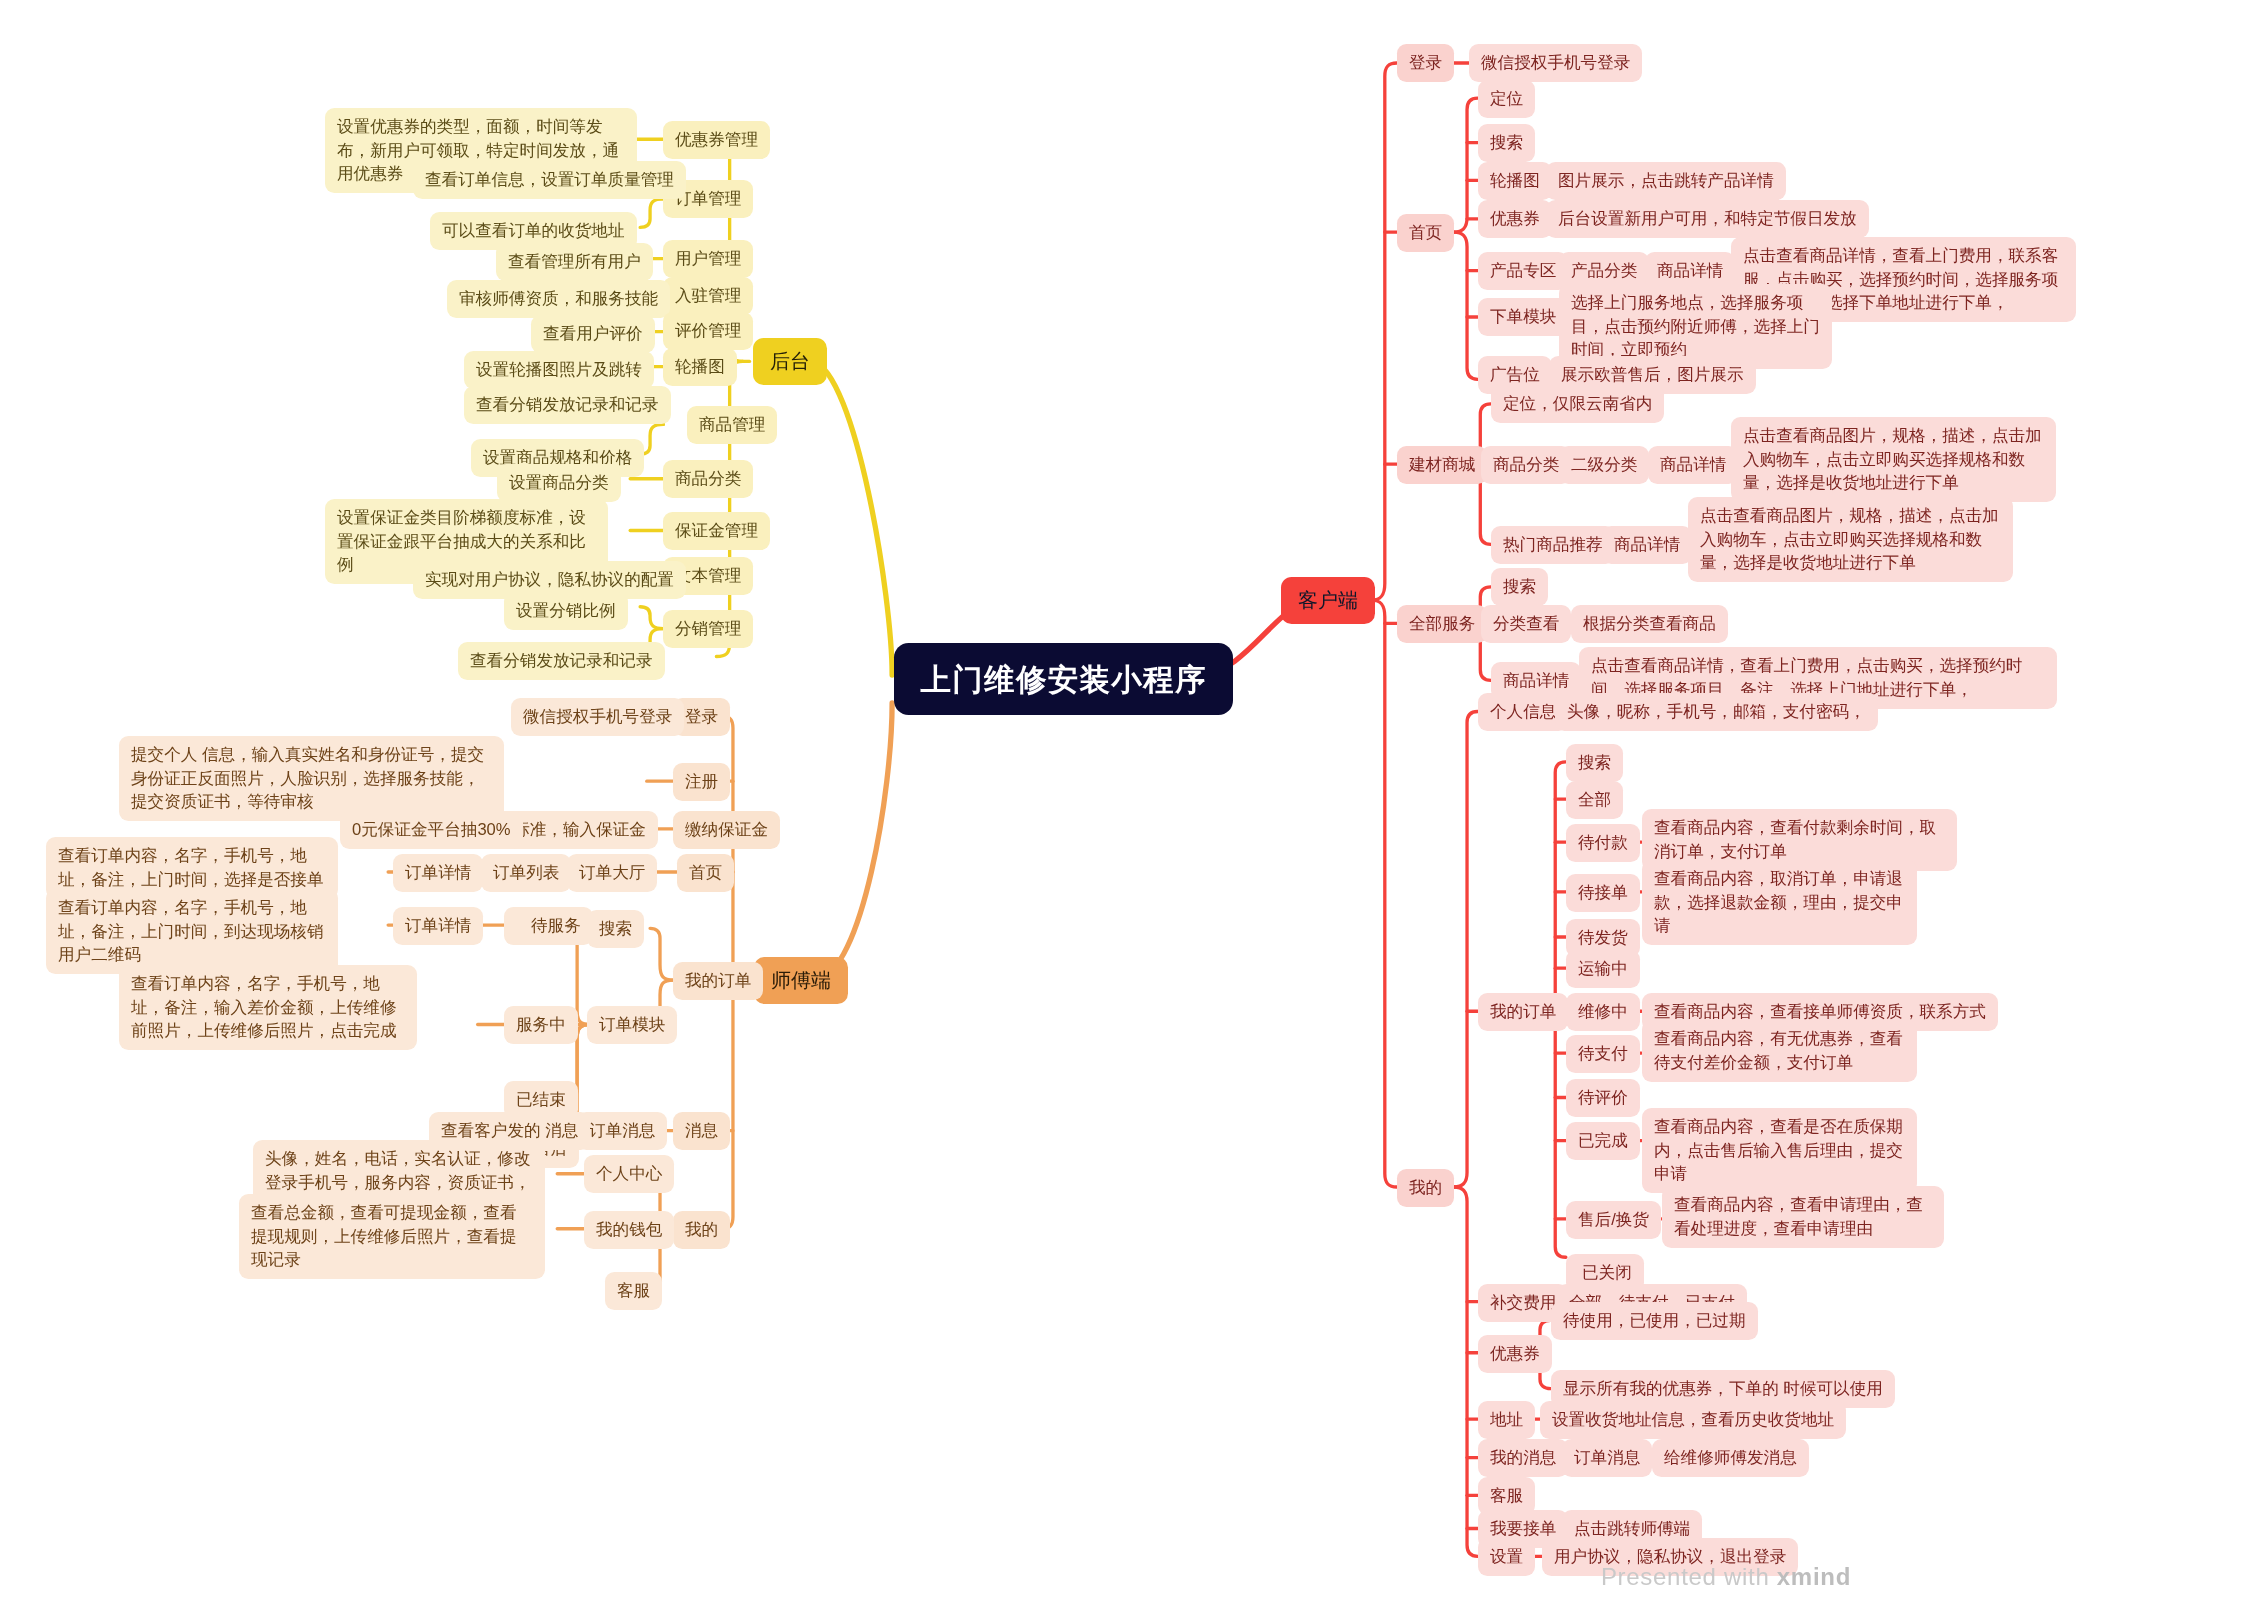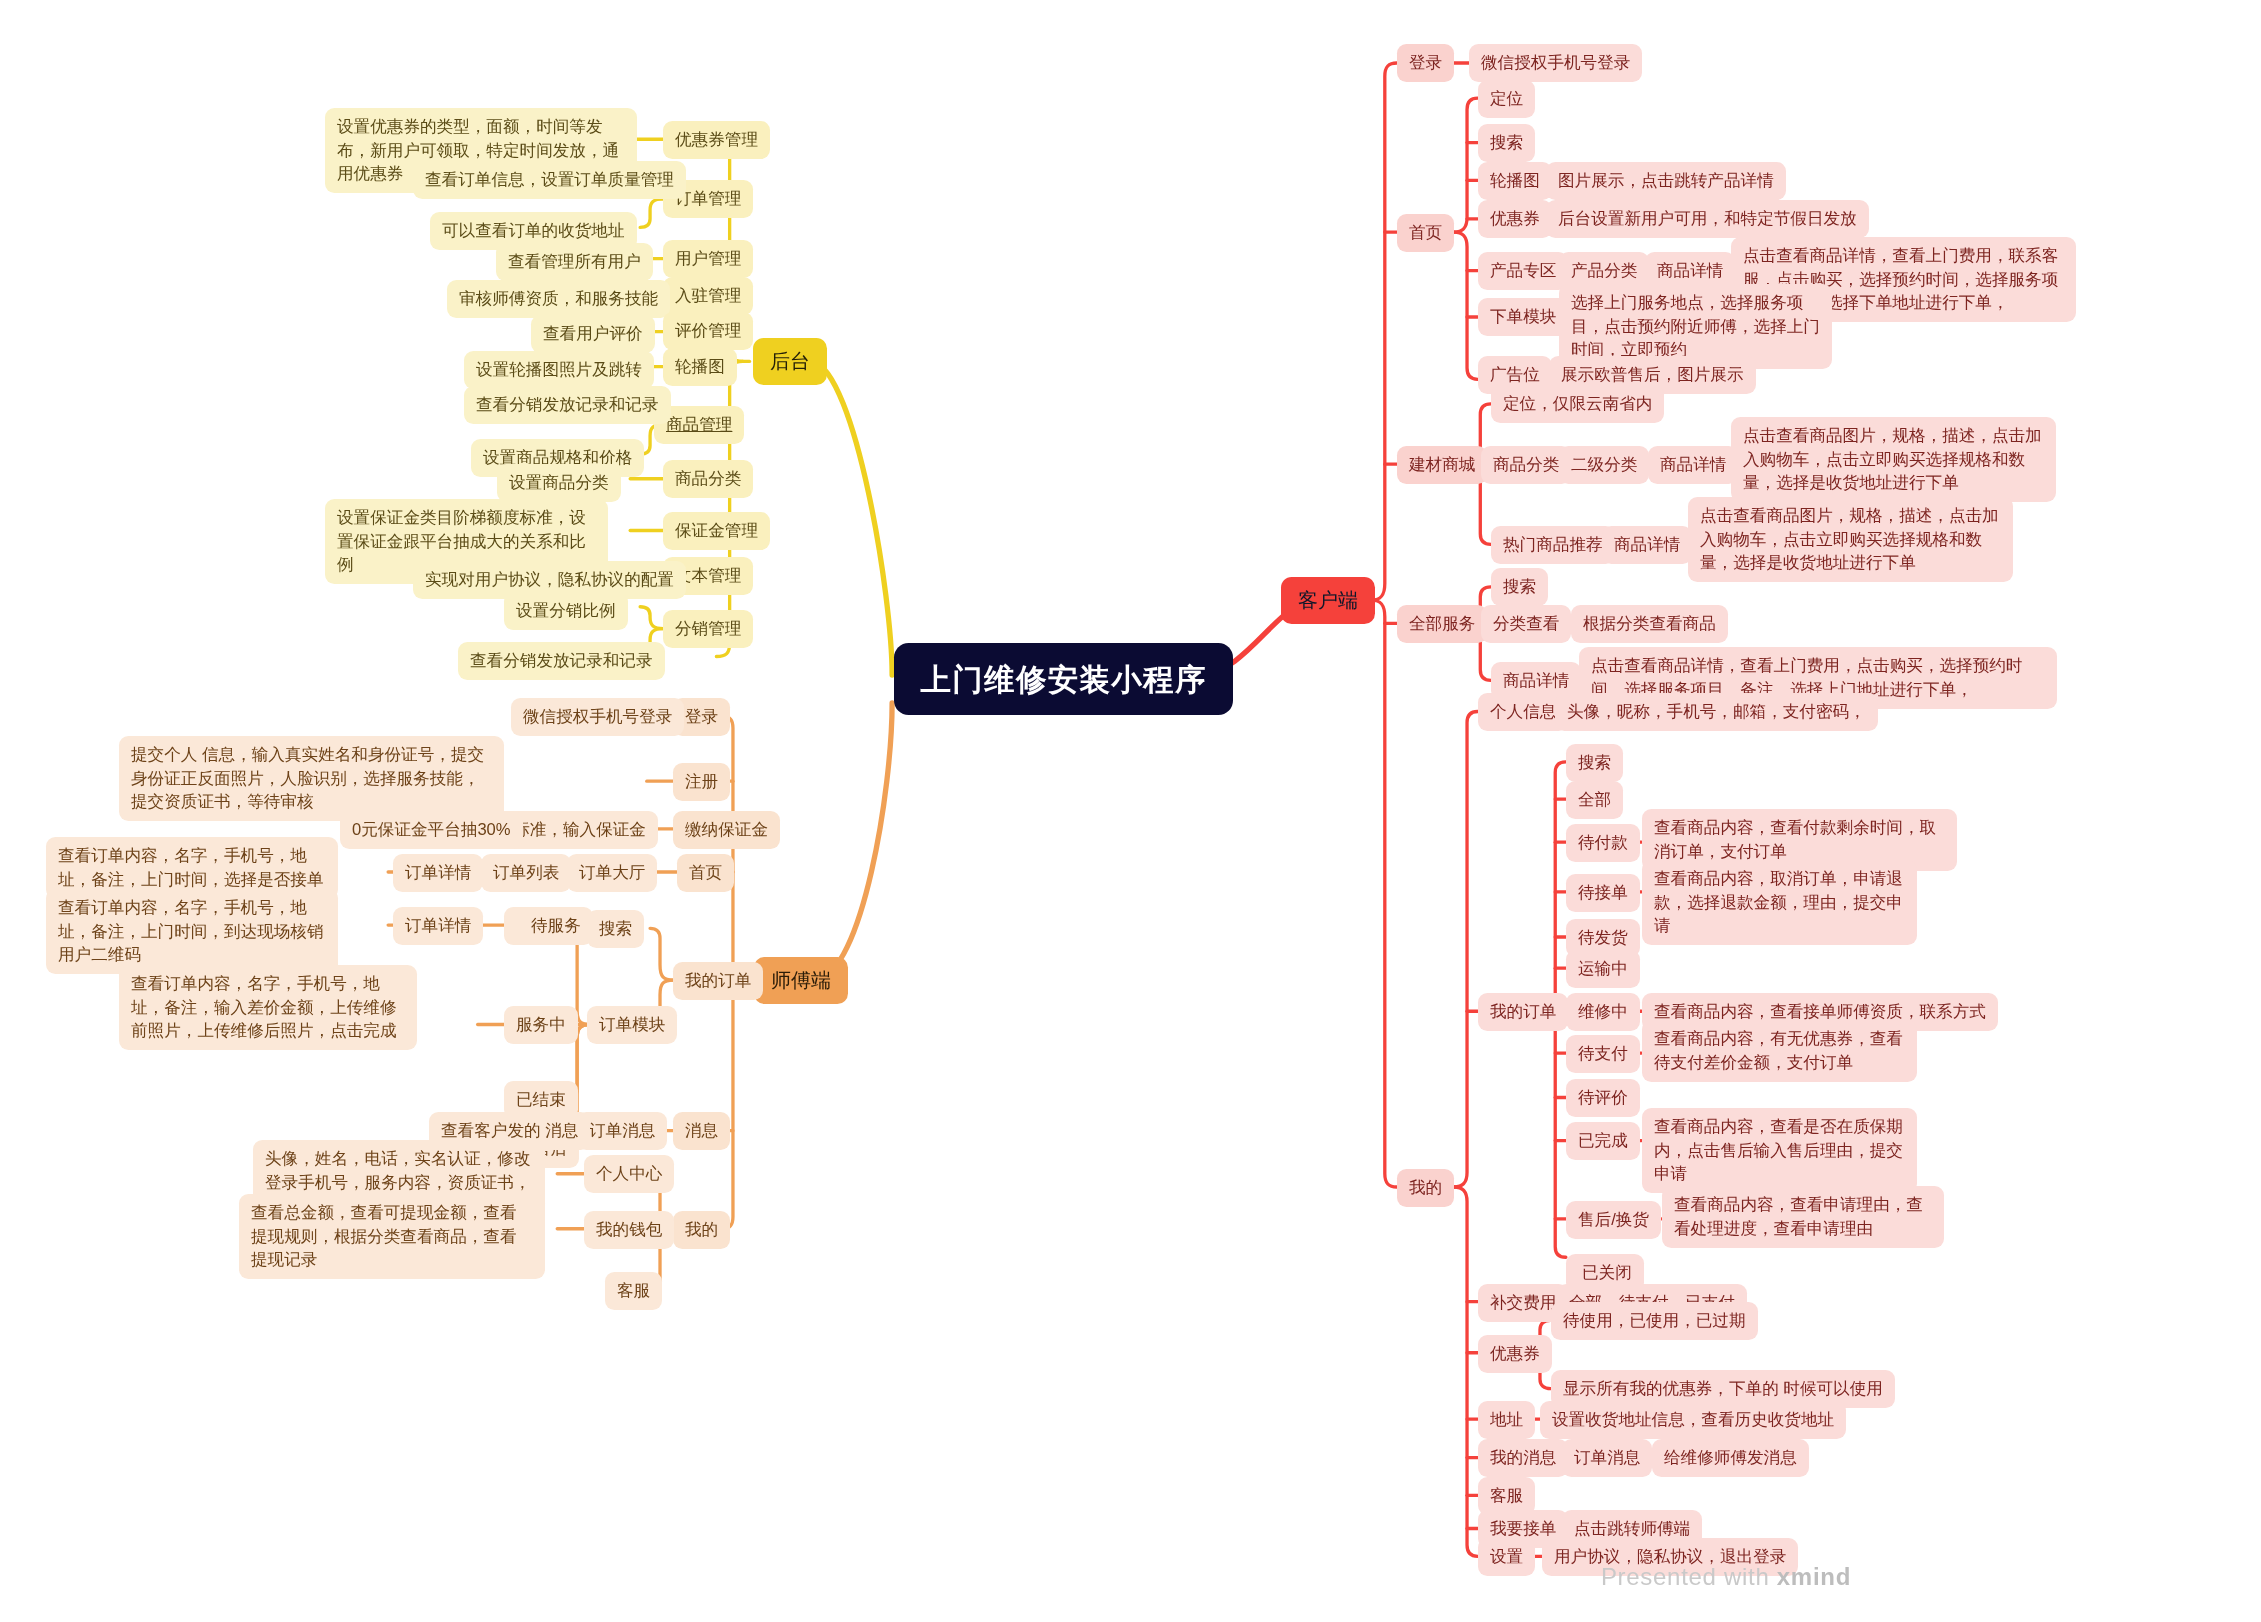--- a/index.html
+++ b/index.html
@@ -239,21 +239,21 @@
 
   <div class="node y1" style="left:663px;top:277px;">入驻管理</div>
   <div class="node y2" style="left:447px;top:280px;">审核师傅资质，和服务技能</div>
 
   <div class="node y1" style="left:663px;top:312px;">评价管理</div>
   <div class="node y2" style="left:531px;top:315px;">查看用户评价</div>
 
   <div class="node y1" style="left:663px;top:348px;">轮播图</div>
   <div class="node y2" style="left:464px;top:351px;">设置轮播图照片及跳转</div>
 
-  <div class="node y1" style="left:654px;top:406px;text-decoration:underline;">商品管理</div>
+  <div class="node y1" style="left:687px;top:406px;">商品管理</div>
   <div class="node y2" style="left:464px;top:386px;">查看分销发放记录和记录</div>
   <div class="node y2" style="left:471px;top:439px;">设置商品规格和价格</div>
 
   <div class="node y1" style="left:663px;top:460px;">商品分类</div>
   <div class="node y2" style="left:497px;top:464px;">设置商品分类</div>
 
   <div class="node y1" style="left:663px;top:512px;">保证金管理</div>
   <div class="node y2" style="left:325px;top:499px;width:283px;">设置保证金类目阶梯额度标准，设置保证金跟平台抽成大的关系和比例</div>
 
   <div class="node y1" style="left:663px;top:557px;">文本管理</div>
@@ -294,21 +294,21 @@
   <div class="node o2" style="left:484px;top:1130px;">退款/售后</div>
 
   <div class="node o1" style="left:673px;top:1112px;">消息</div>
   <div class="node o2" style="left:577px;top:1112px;">订单消息</div>
   <div class="node o2" style="left:429px;top:1112px;">查看客户发的 消息</div>
 
   <div class="node o1" style="left:673px;top:1211px;">我的</div>
   <div class="node o2" style="left:584px;top:1155px;">个人中心</div>
   <div class="node o2" style="left:253px;top:1140px;width:292px;">头像，姓名，电话，实名认证，修改登录手机号，服务内容，资质证书，注销账号</div>
   <div class="node o2" style="left:584px;top:1211px;">我的钱包</div>
-  <div class="node o2" style="left:239px;top:1194px;width:306px;">查看总金额，查看可提现金额，查看提现规则，根据分类查看商品，查看提现记录</div>
+  <div class="node o2" style="left:239px;top:1194px;width:306px;">查看总金额，查看可提现金额，查看提现规则，上传维修后照片，查看提现记录</div>
   <div class="node o2" style="left:605px;top:1272px;">客服</div>
 
   <div class="node r1" style="left:1397px;top:44px;">登录</div>
   <div class="node r2" style="left:1469px;top:44px;">微信授权手机号登录</div>
 
   <div class="node r1" style="left:1397px;top:214px;">首页</div>
   <div class="node r2" style="left:1478px;top:80px;">定位</div>
   <div class="node r2" style="left:1478px;top:124px;">搜索</div>
   <div class="node r2" style="left:1478px;top:162px;">轮播图</div>
   <div class="node r2" style="left:1546px;top:162px;">图片展示，点击跳转产品详情</div>

